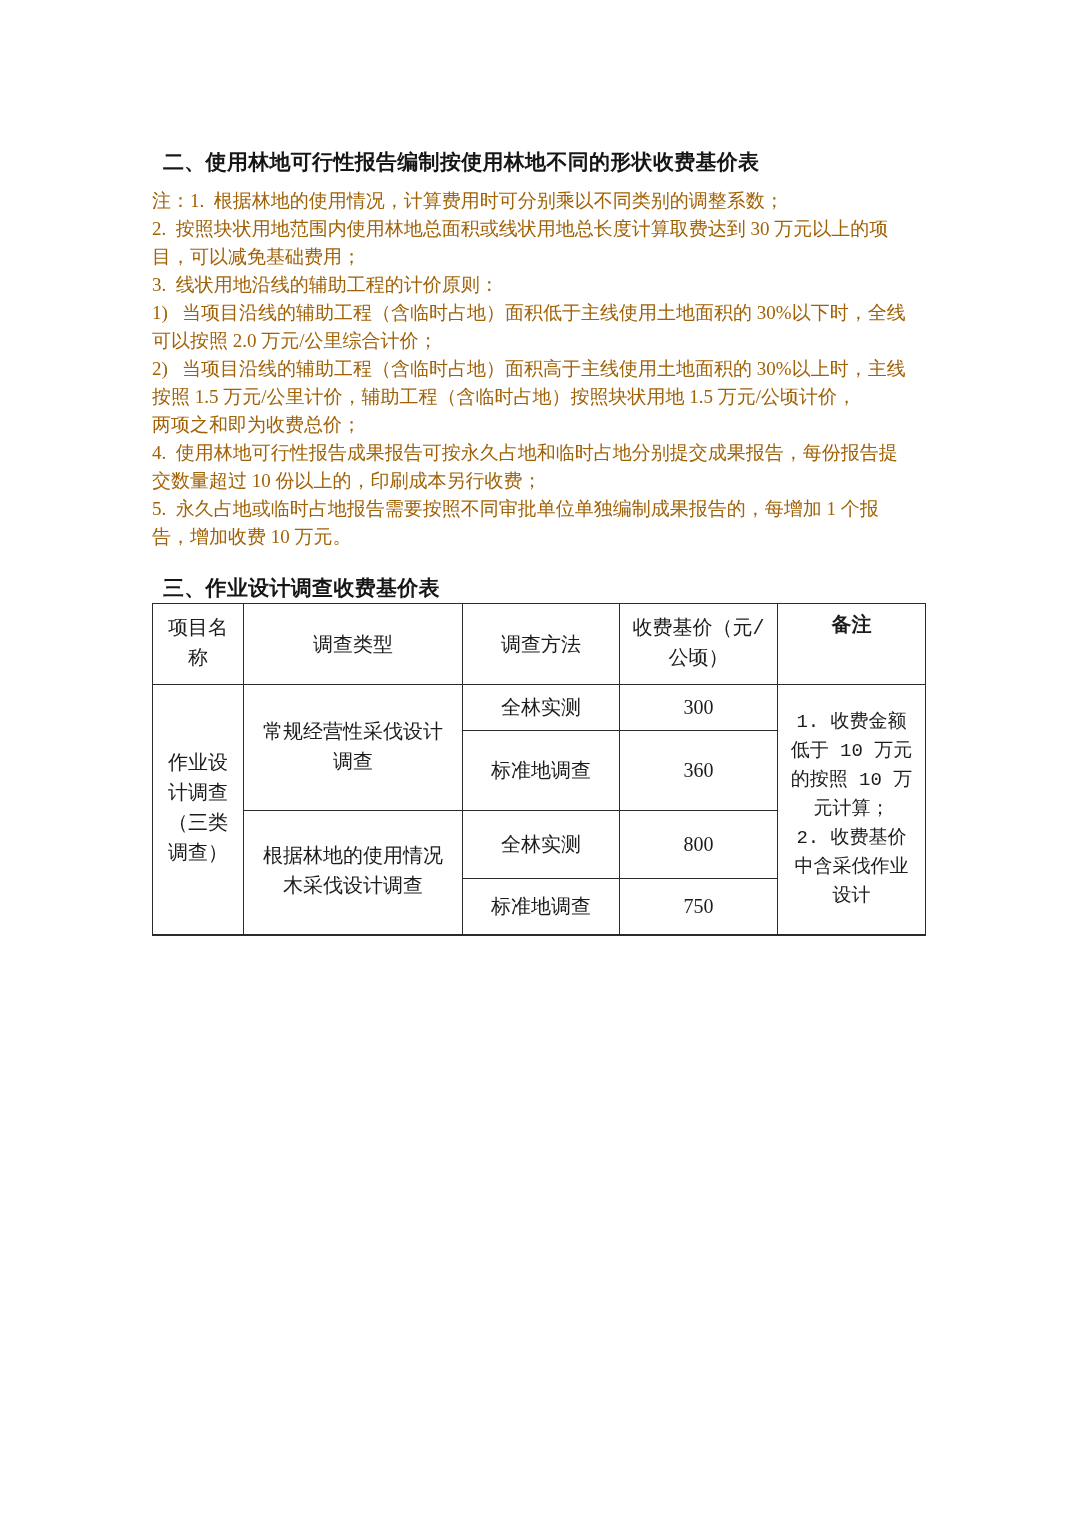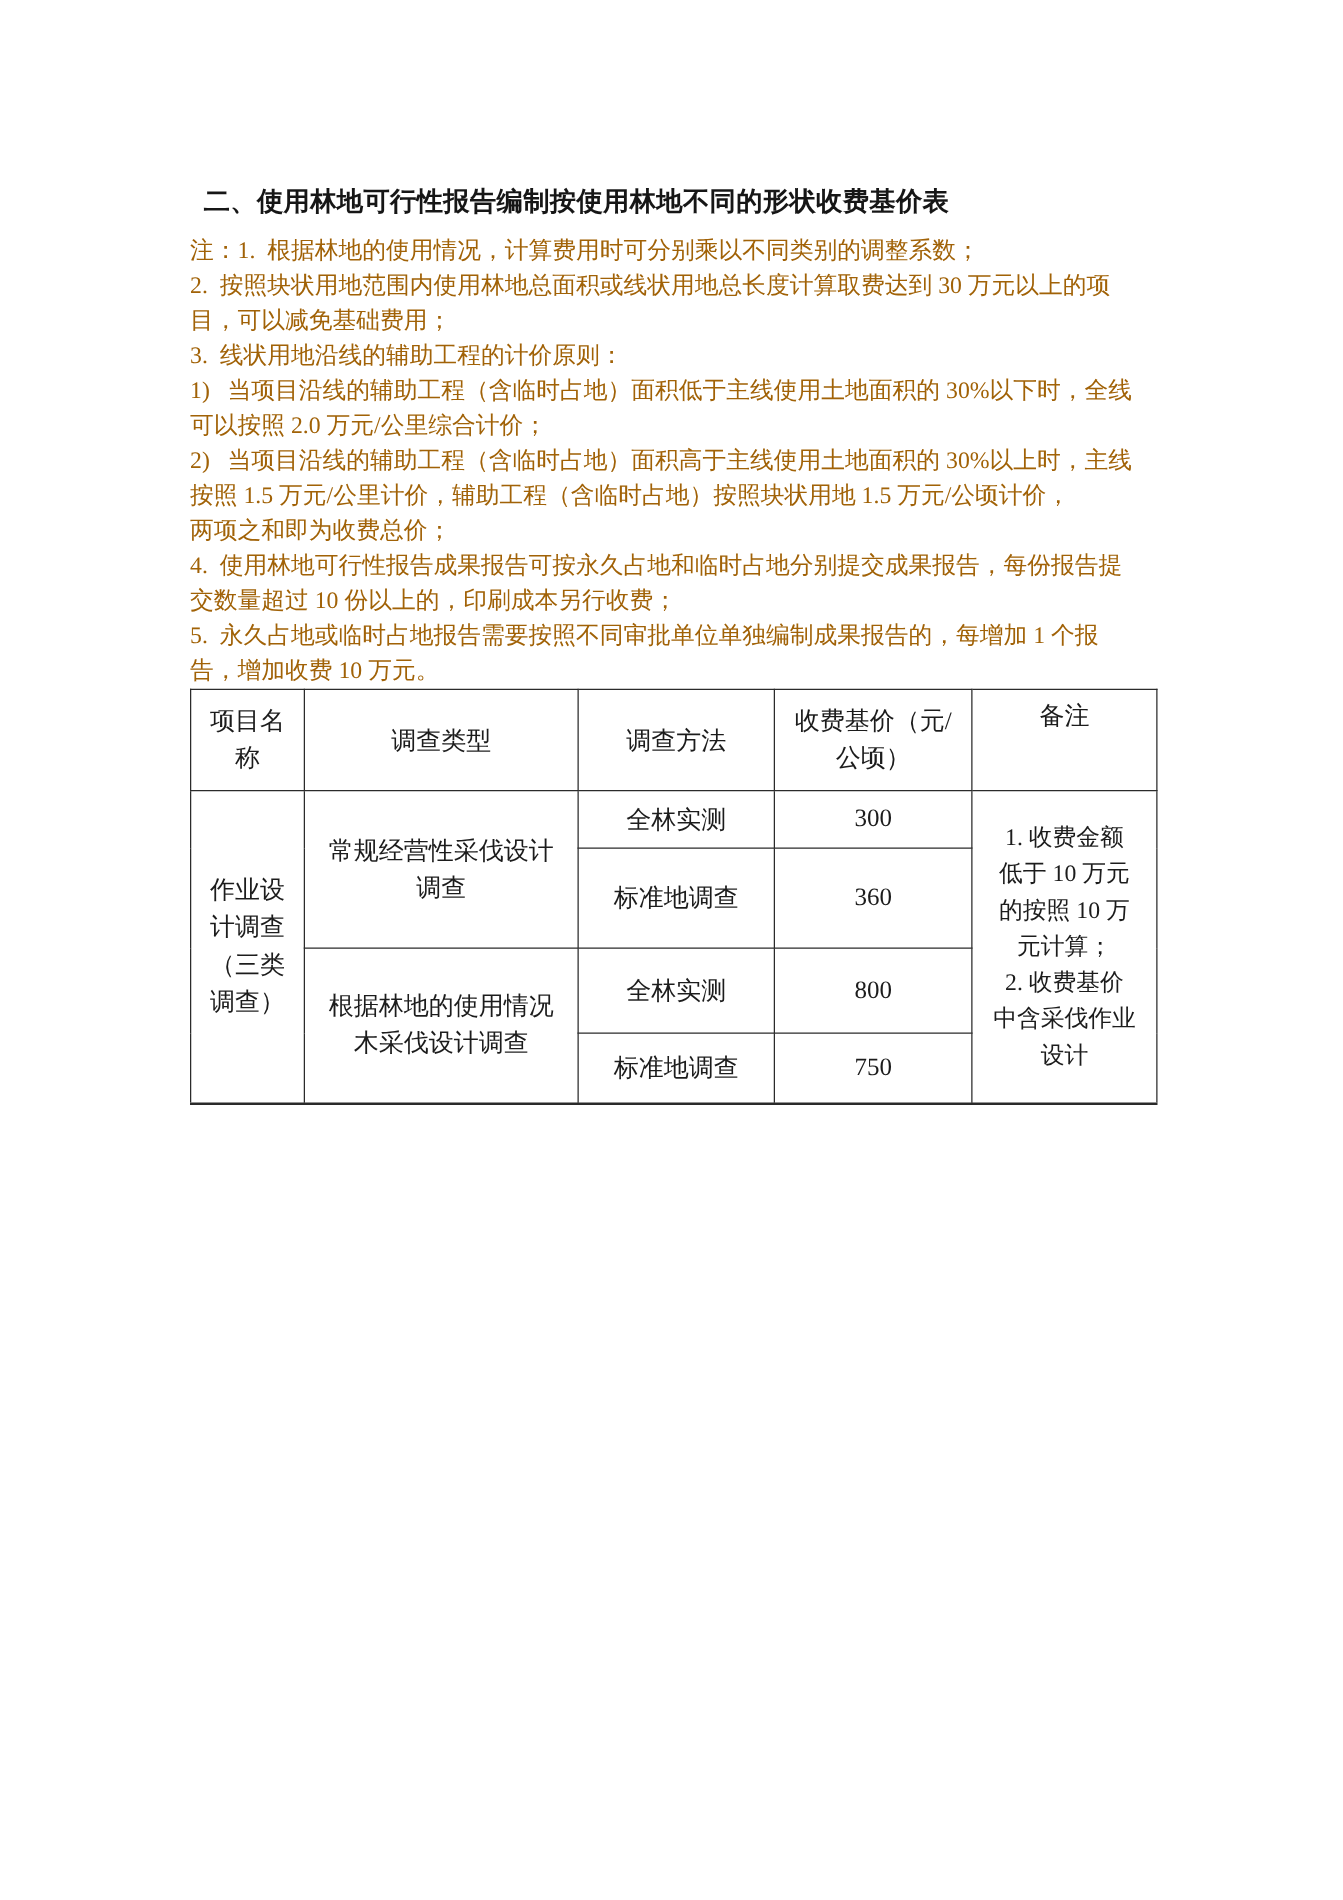--- a/index.html
+++ b/index.html
@@ -38,23 +38,23 @@
   }
   table.fee-table td {
     border:1px solid #2b2b2b;
     text-align:center;
     vertical-align:middle;
     font-size:20px;
     padding:0 2px;
     overflow:hidden;
   }
   .prelines { white-space:pre-wrap; }
-  .cell-lines { white-space:pre-wrap; line-height:30px; }
+  .cell-lines { white-space:pre-wrap; line-height:30px;font-family:Liberation Mono, monospace; }
   .remark-cell { font-size:19px !important; line-height:29px; }
-  .top-align { vertical-align:top !important; padding-top:7px !important; }
+  .top-align { vertical-align:top !important; padding-top:7px !important;font-weight:bold; }
   .r49 { height:49px; } .r52 { height:52px; } .r55 { height:55px; }
   .r81 { height:81px; } .r46 { height:46px; } .r80 { height:80px; }
   .r68 { height:68px; } .r56 { height:56px; }
   .notes {
     font-size:19px;
     line-height:28px;
     width:790px;
     white-space:pre-wrap;
     color:#a16207;
   }
@@ -77,20 +77,21 @@
 1)   当项目沿线的辅助工程（含临时占地）面积低于主线使用土地面积的 30%以下时，全线
 可以按照 2.0 万元/公里综合计价；
 2)   当项目沿线的辅助工程（含临时占地）面积高于主线使用土地面积的 30%以上时，主线
 按照 1.5 万元/公里计价，辅助工程（含临时占地）按照块状用地 1.5 万元/公顷计价，
 两项之和即为收费总价；
 4.  使用林地可行性报告成果报告可按永久占地和临时占地分别提交成果报告，每份报告提
 交数量超过 10 份以上的，印刷成本另行收费；
 5.  永久占地或临时占地报告需要按照不同审批单位单独编制成果报告的，每增加 1 个报
 告，增加收费 10 万元。</div>
 
+    <div class="heading heading-2">三、作业设计调查收费基价表</div>
 
     <table class="fee-table">
       <colgroup>
         <col style="width:91px">
         <col style="width:219px">
         <col style="width:157px">
         <col style="width:158px">
         <col style="width:148px">
       </colgroup>
       <tbody>

